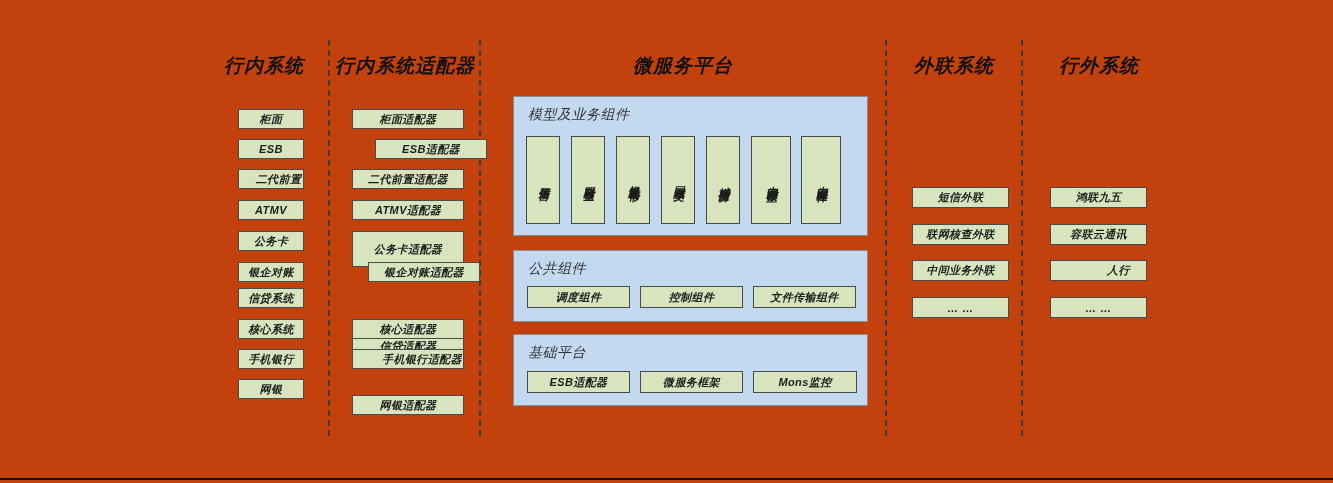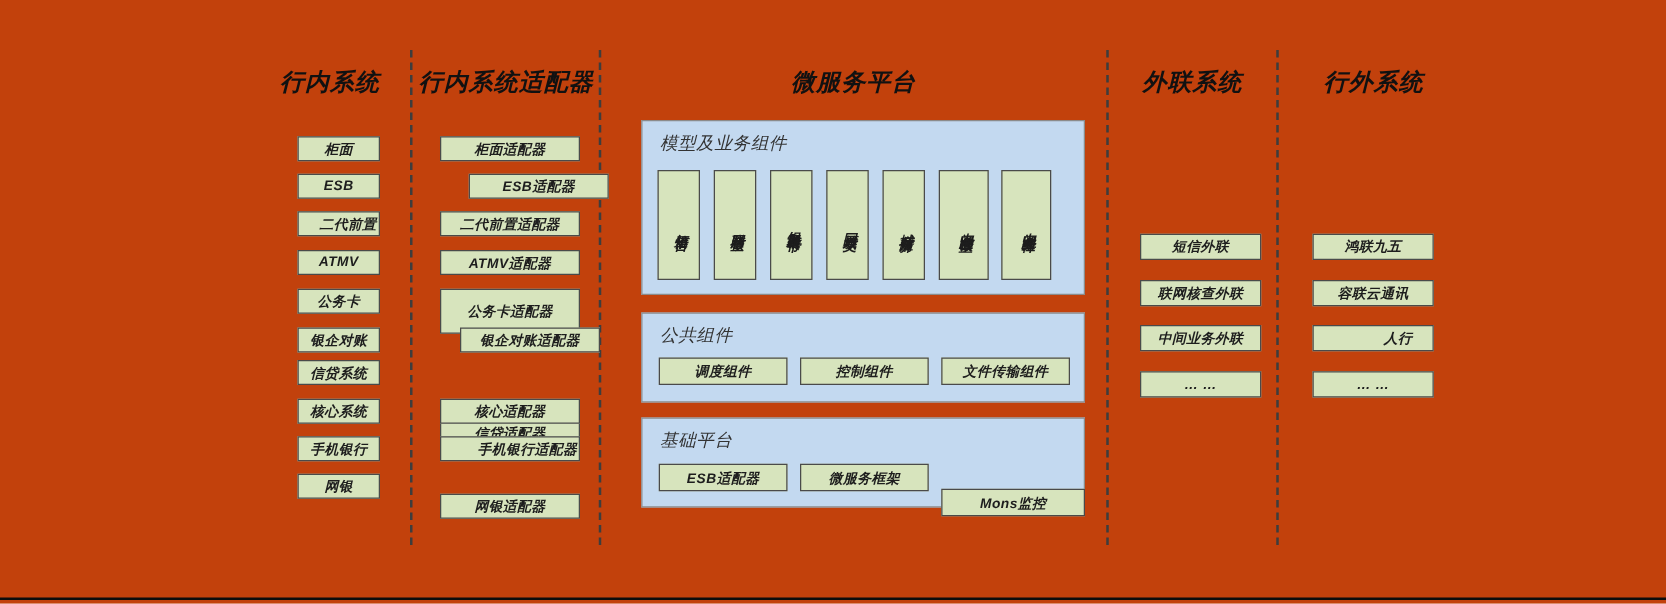--- a/index.html
+++ b/index.html
@@ -145,21 +145,21 @@
   </div>
   <div class="node" style="left:527px; top:286px; width:103px; height:22px;">调度组件</div>
   <div class="node" style="left:640px; top:286px; width:103px; height:22px;">控制组件</div>
   <div class="node" style="left:753px; top:286px; width:103px; height:22px;">文件传输组件</div>
 
   <div class="panel" style="left:513px; top:334px; width:355px; height:72px;">
     <div class="panel-label">基础平台</div>
   </div>
   <div class="node" style="left:527px; top:371px; width:103px; height:22px;">ESB适配器</div>
   <div class="node" style="left:640px; top:371px; width:103px; height:22px;">微服务框架</div>
-  <div class="node" style="left:753px; top:371px; width:115px; height:22px;margin-top:20px;">Mons监控</div>
+  <div class="node" style="left:753px; top:371px; width:104px; height:22px;">Mons监控</div>
 
   <div class="node" style="left:912px; top:187px; width:97px; height:21px;">短信外联</div>
   <div class="node" style="left:912px; top:224px; width:97px; height:21px;">联网核查外联</div>
   <div class="node" style="left:912px; top:260px; width:97px; height:21px;">中间业务外联</div>
   <div class="node" style="left:912px; top:297px; width:97px; height:21px;">… …</div>
 
   <div class="node" style="left:1050px; top:187px; width:97px; height:21px;">鸿联九五</div>
   <div class="node" style="left:1050px; top:224px; width:97px; height:21px;">容联云通讯</div>
   <div class="node" style="left:1050px; top:260px; width:97px; height:21px;padding-left:40px;">人行</div>
   <div class="node" style="left:1050px; top:297px; width:97px; height:21px;">… …</div>

